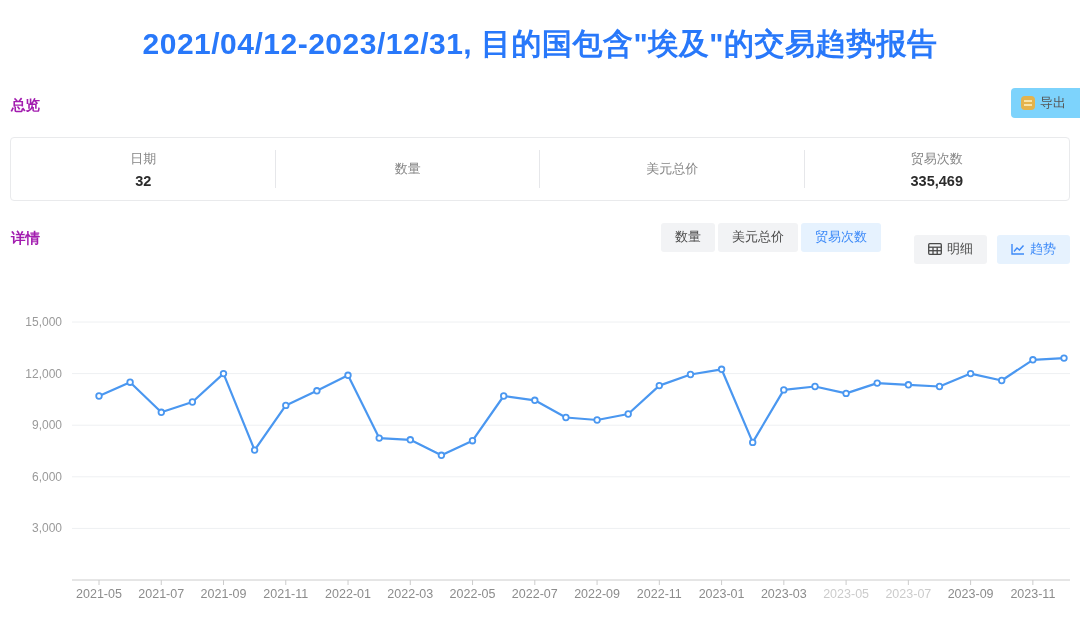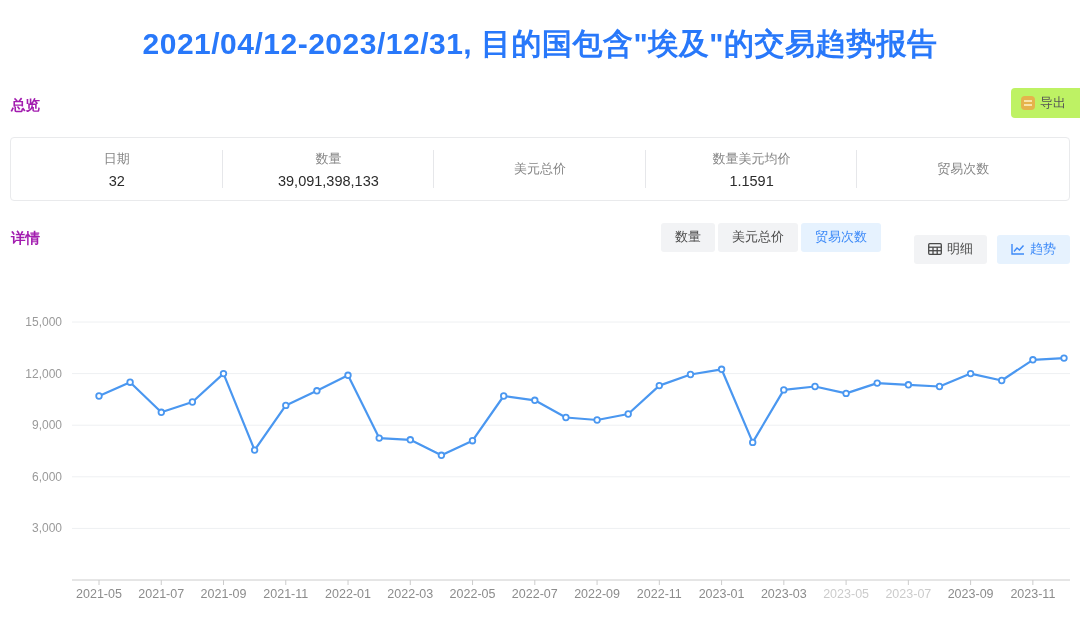--- a/index.html
+++ b/index.html
@@ -15,21 +15,21 @@
     letter-spacing:0.5px;white-space:nowrap;
   }
   .section-label{
     position:absolute;left:11px;font-size:14.5px;font-weight:700;color:#a21caf;
   }
   .overview-label{top:96px;}
   .detail-label{top:229px;}
   .export-btn{
     position:absolute;top:88px;right:0;height:30px;
     display:flex;align-items:center;gap:5px;
-    background:#bef264;border:none;border-radius:4px 0 0 4px;
+    background:#7dd3fc;border:none;border-radius:4px 0 0 4px;
     padding:0 14px 0 10px;font-size:13px;color:#555;cursor:pointer;
     font-family:inherit;
   }
   .coin{
     width:14px;height:14px;border-radius:4px;background:#e5b34c;
     position:relative;flex:0 0 auto;
   }
   .coin:after{
     content:"";position:absolute;left:3px;top:4px;width:8px;height:2px;
     background:#f8e3a8;box-shadow:0 4px 0 #f8e3a8;
@@ -41,21 +41,21 @@
   }
   .stat-col{
     flex:1 1 0;text-align:center;position:relative;
     display:flex;flex-direction:column;justify-content:center;gap:5px;
   }
   .stat-col:not(:last-child):after{
     content:"";position:absolute;right:0;top:50%;transform:translateY(-50%);
     width:1px;height:38px;background:#e6e7ea;
   }
   .stat-label{font-size:13px;color:#868686;}
-  .stat-value{font-size:14.5px;font-weight:400;color:#2b2b2b;}
+  .stat-value{font-size:14.5px;font-weight:700;color:#2b2b2b;}
   .detail-toolbar{
     position:absolute;right:10px;top:222px;height:30px;
     display:flex;align-items:center;
   }
   .btn{
     height:29px;display:flex;align-items:center;gap:5px;
     background:#f2f3f5;color:#4a4a4a;border:none;border-radius:3px;
     padding:0 14px;font-size:13px;cursor:pointer;white-space:nowrap;
     font-family:inherit;
   }
@@ -77,31 +77,27 @@
   <span>导出</span>
 </button>
 
 <div class="stats-card">
   <div class="stat-col">
     <span class="stat-label">日期</span>
     <span class="stat-value">32</span>
   </div>
   <div class="stat-col">
     <span class="stat-label">数量</span>
-    <span class="stat-value">39,091,398,133</span>
   </div>
   <div class="stat-col">
     <span class="stat-label">美元总价</span>
   </div>
   <div class="stat-col">
-    <span class="stat-label">数量美元均价</span>
-    <span class="stat-value">1.1591</span>
-  </div>
-  <div class="stat-col">
     <span class="stat-label">贸易次数</span>
+    <span class="stat-value">335,469</span>
   </div>
 </div>
 
 <span class="section-label detail-label">详情</span>
 
 <div class="detail-toolbar">
   <div class="metric-group">
     <button class="btn">数量</button>
     <button class="btn">美元总价</button>
     <button class="btn selected">贸易次数</button>

